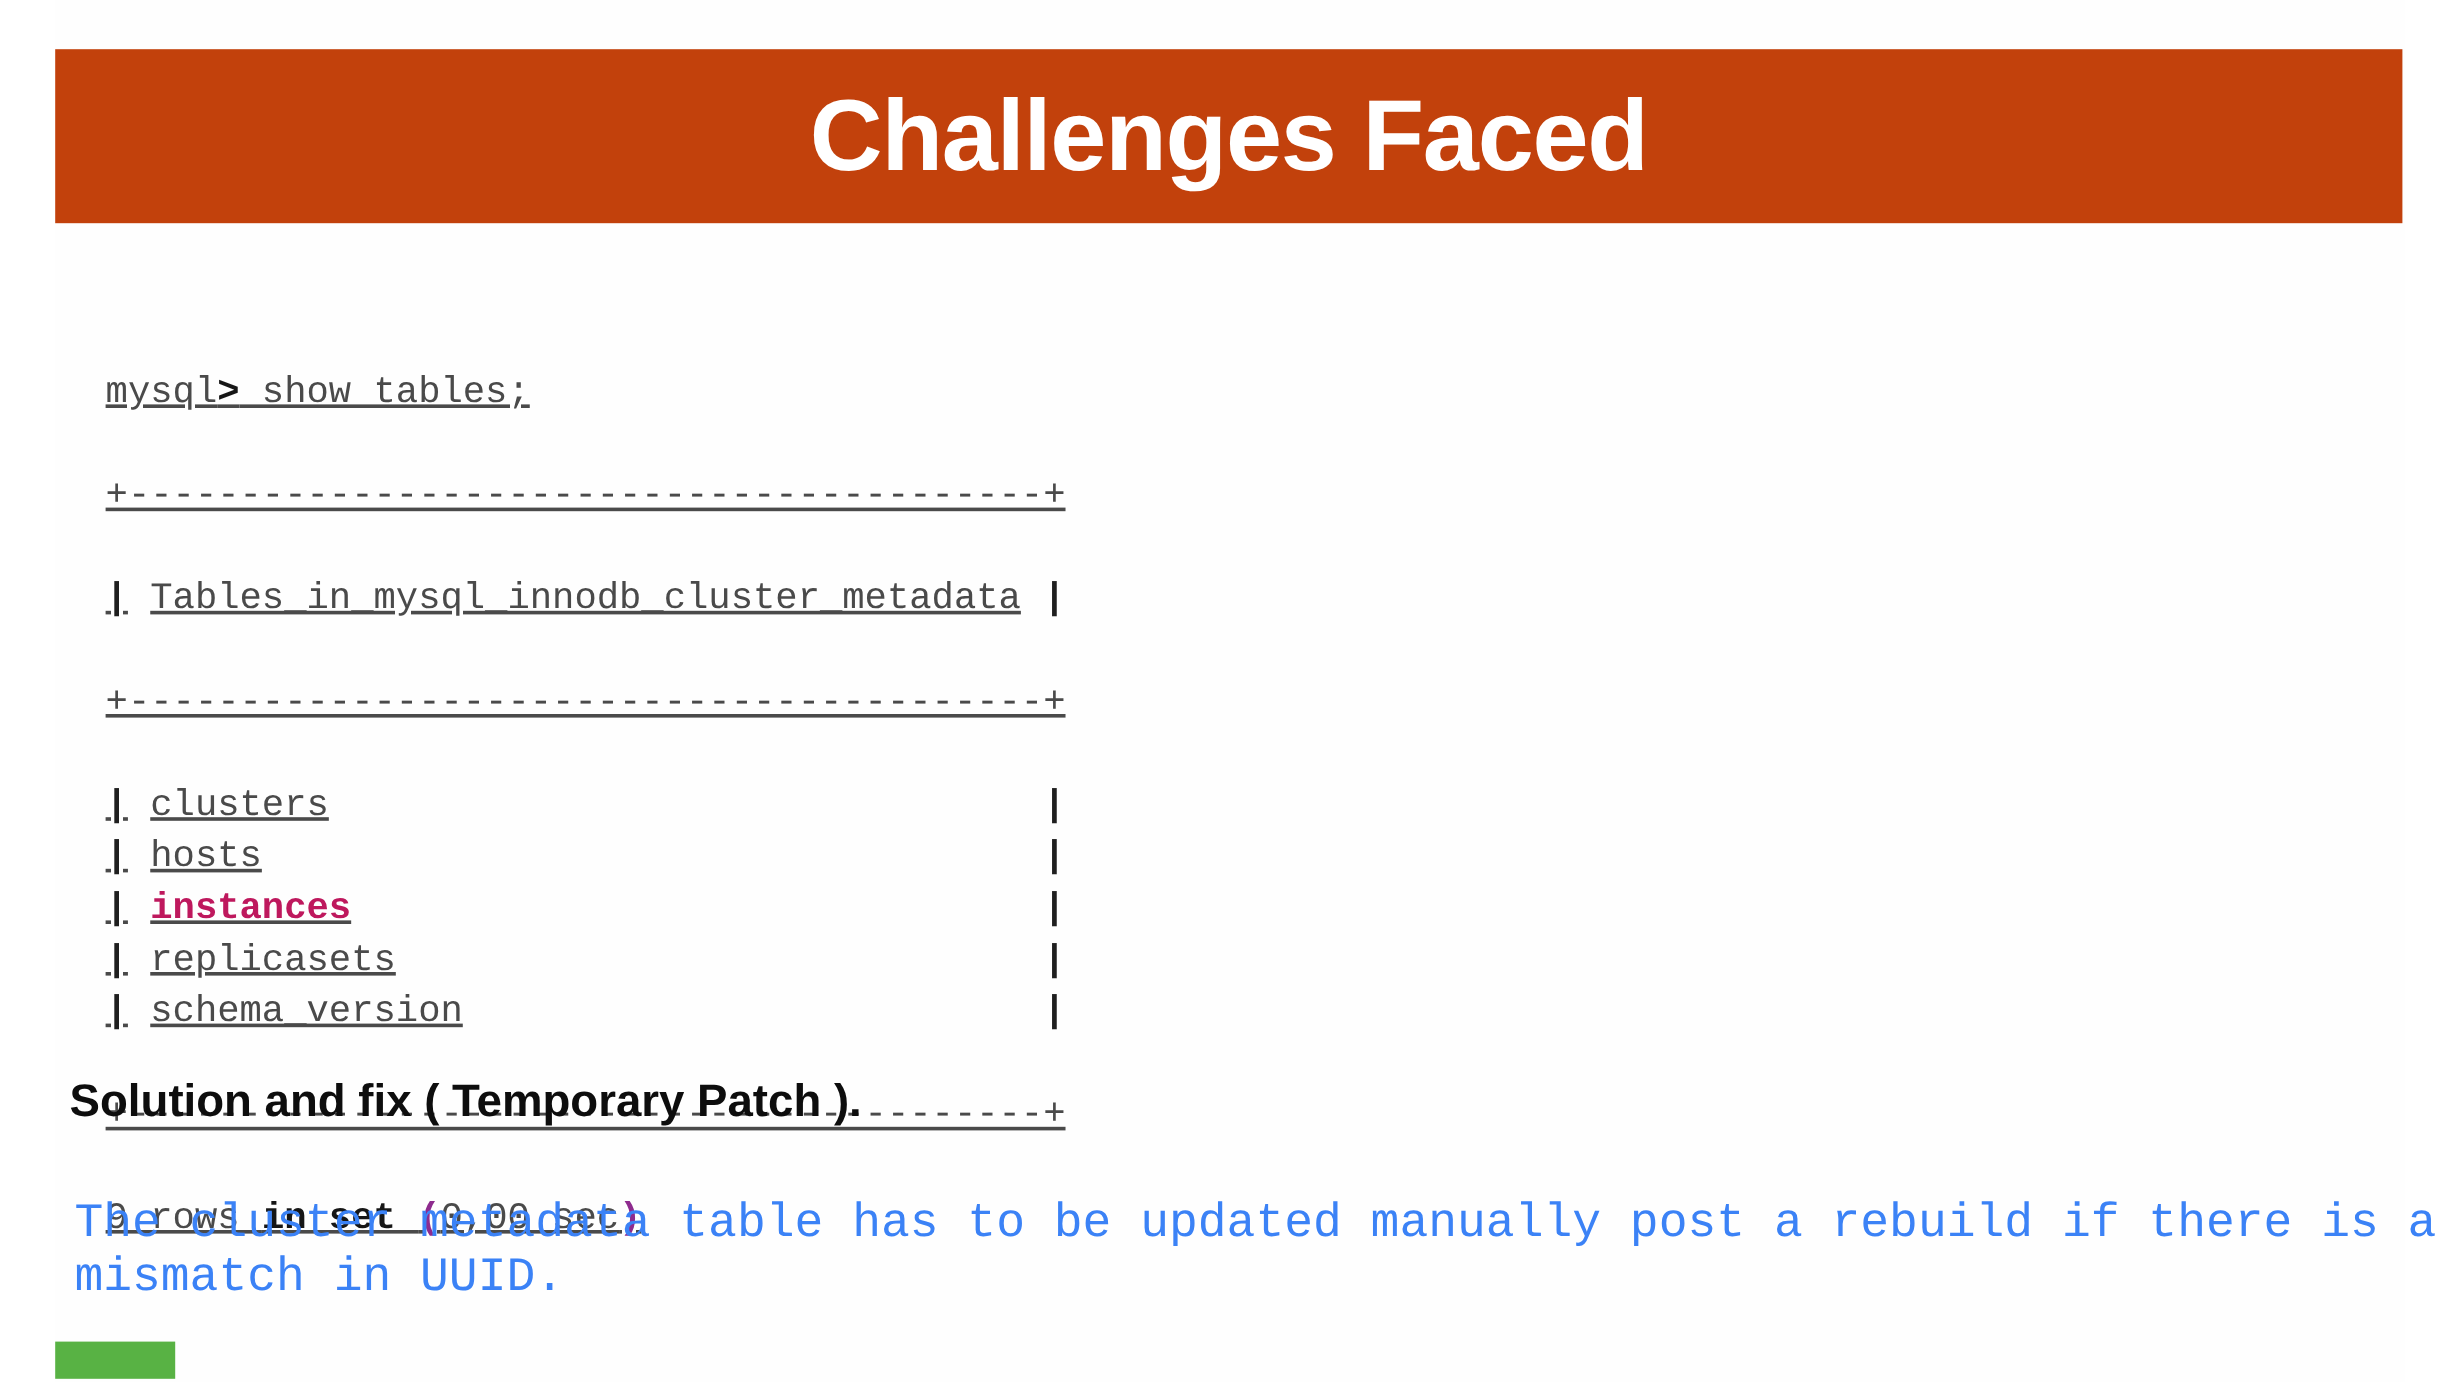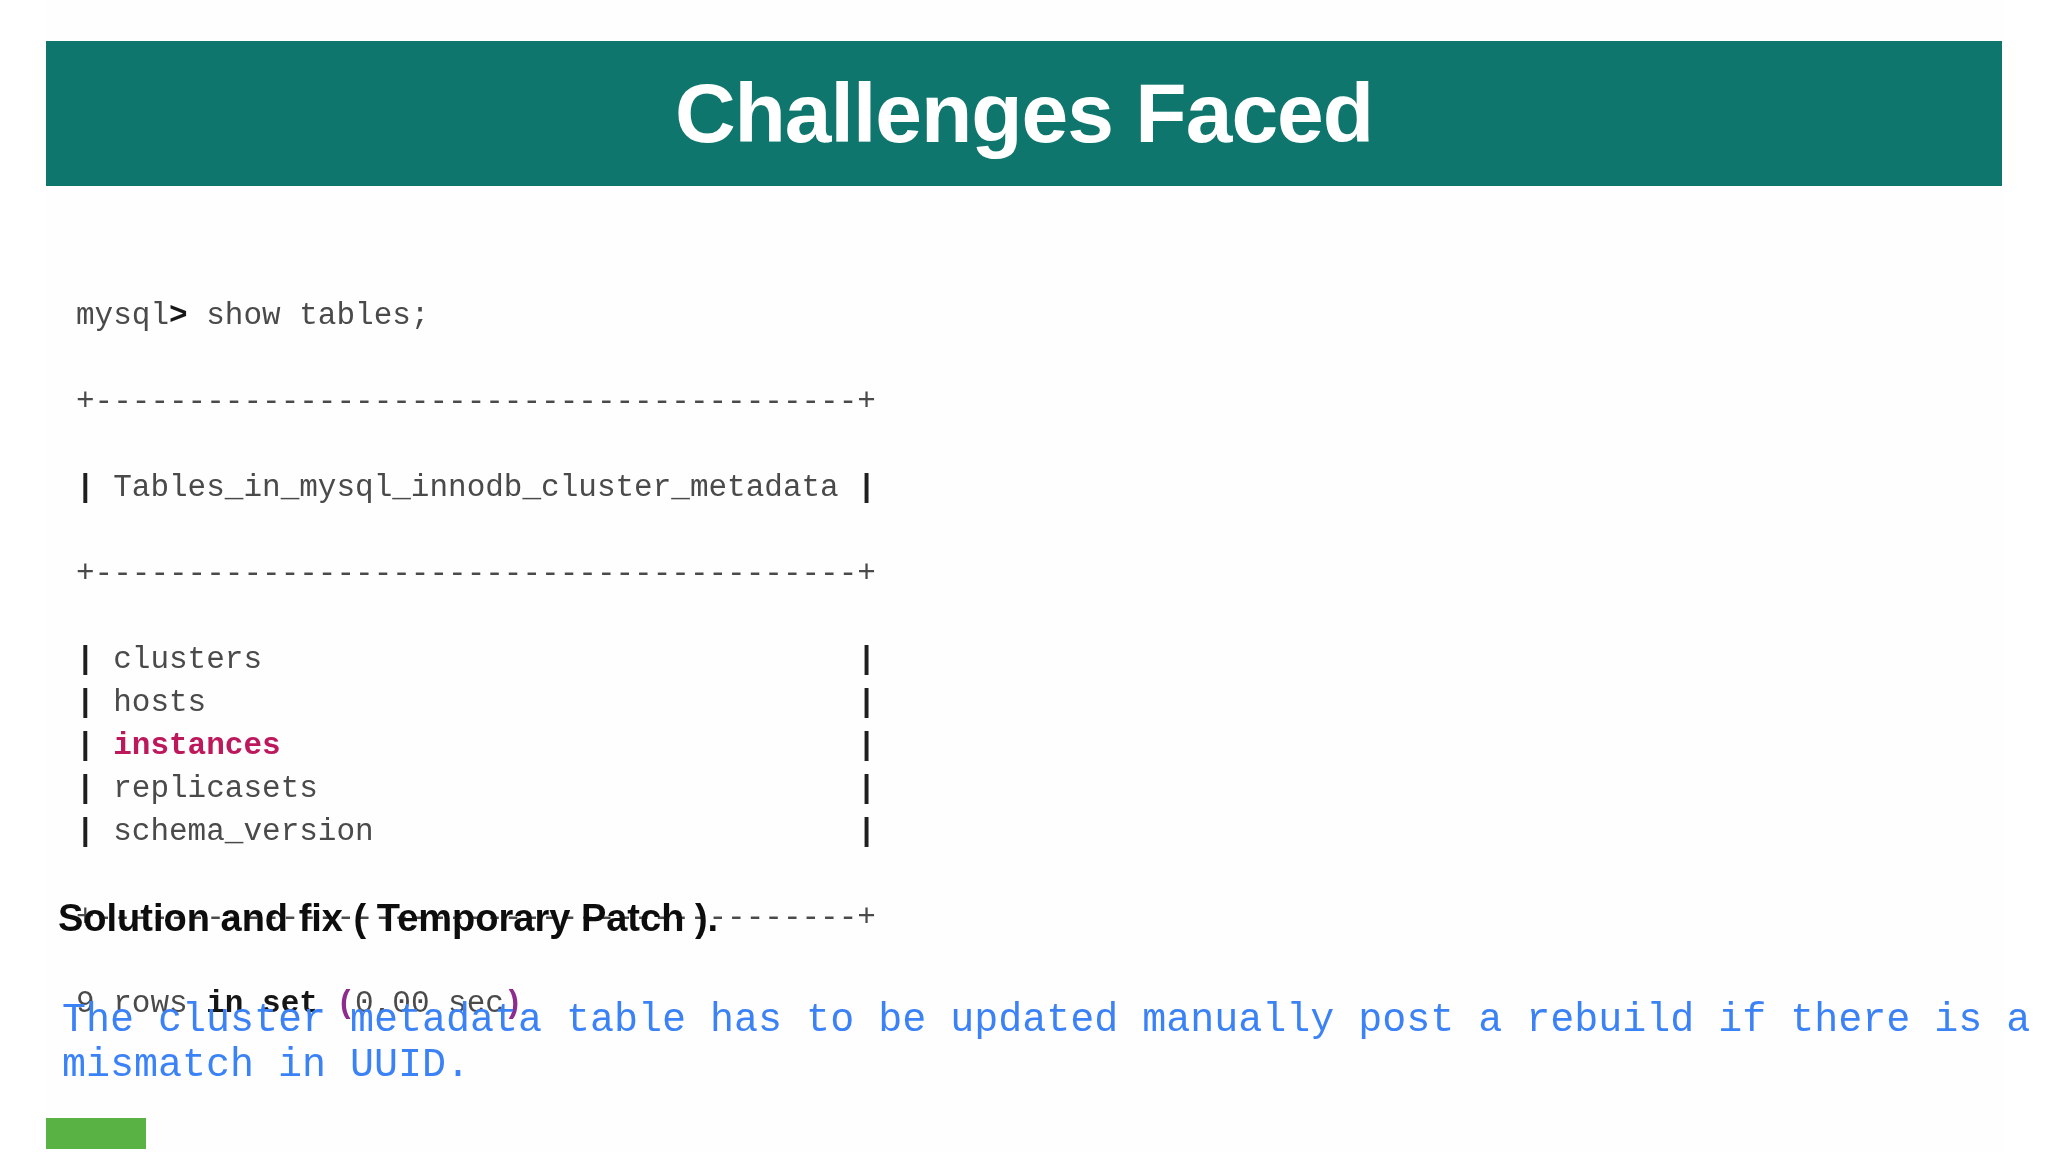--- a/index.html
+++ b/index.html
@@ -37,26 +37,27 @@
     font-weight: bold;
     letter-spacing: -1px;
     line-height: 145px;
     text-align: center;
     font-family: "Liberation Sans", sans-serif;
   }
   .term {
     position: absolute;
     left: 72px;
     top: 290px;
-    margin: 4px;
+    margin: 16px;
     font-family: "Liberation Mono", "DejaVu Sans Mono", monospace;
     font-size: 31px;
     line-height: 43px;
     color: #4a4a4a;
     white-space: pre;
+    text-decoration: underline;
   }
   .tline {
     position: relative;
     height: 43px;
   }
   .pipe {
     font-weight: bold;
     color: #1f1f1f;
   }
   .rpipe {
@@ -94,21 +95,21 @@
     width: 100px;
     height: 31px;
   }
 </style>
 </head>
 <body>
 
 <div class="slide">
   <div class="slide-area"></div>
 
-  <div class="banner" style="background: #0f766e;">
+  <div class="banner" style="background: #c2410c;">
     <h1>Challenges Faced</h1>
   </div>
 
   <pre class="term"><div class="tline"><span>mysql</span><b>&gt;</b><span> show tables;</span></div>
 <div class="tline">+-----------------------------------------+</div>
 <div class="tline"><span class="pipe">|</span><span class="lsp">Tables_in_mysql_innodb_cluster_metadata</span><span class="pipe rpipe">|</span></div>
 <div class="tline">+-----------------------------------------+</div>
 <div id="term-rows"><div class="tline"><span class="pipe">|</span><span class="lsp">clusters</span><span class="pipe rpipe">|</span></div><div class="tline"><span class="pipe">|</span><span class="lsp">hosts</span><span class="pipe rpipe">|</span></div><div class="tline"><span class="pipe">|</span><span class="lsp boldcell">instances</span><span class="pipe rpipe">|</span></div><div class="tline"><span class="pipe">|</span><span class="lsp">replicasets</span><span class="pipe rpipe">|</span></div><div class="tline"><span class="pipe">|</span><span class="lsp">schema_version</span><span class="pipe rpipe">|</span></div></div>
 <div class="tline">+-----------------------------------------+</div>
 <div class="tline"><span>9 rows </span><b>in set </b><span class="paren" style="color: rgb(142, 43, 142);">(</span><span>0,00 sec</span><span class="paren" style="color: rgb(142, 43, 142);">)</span></div></pre>

